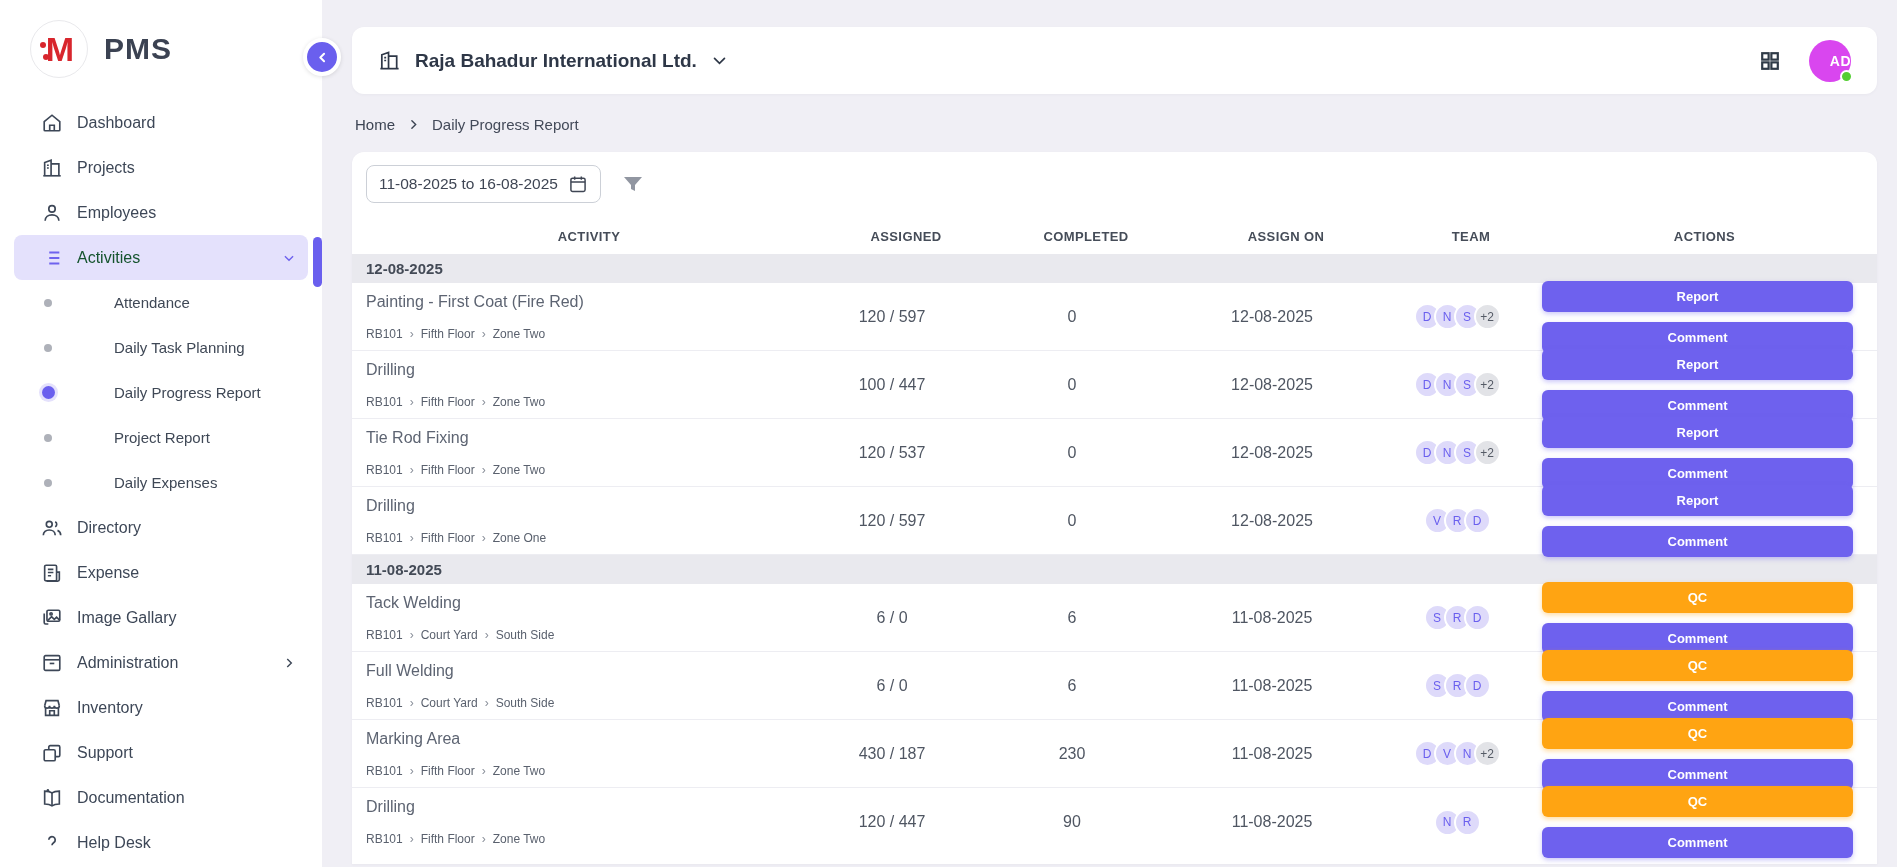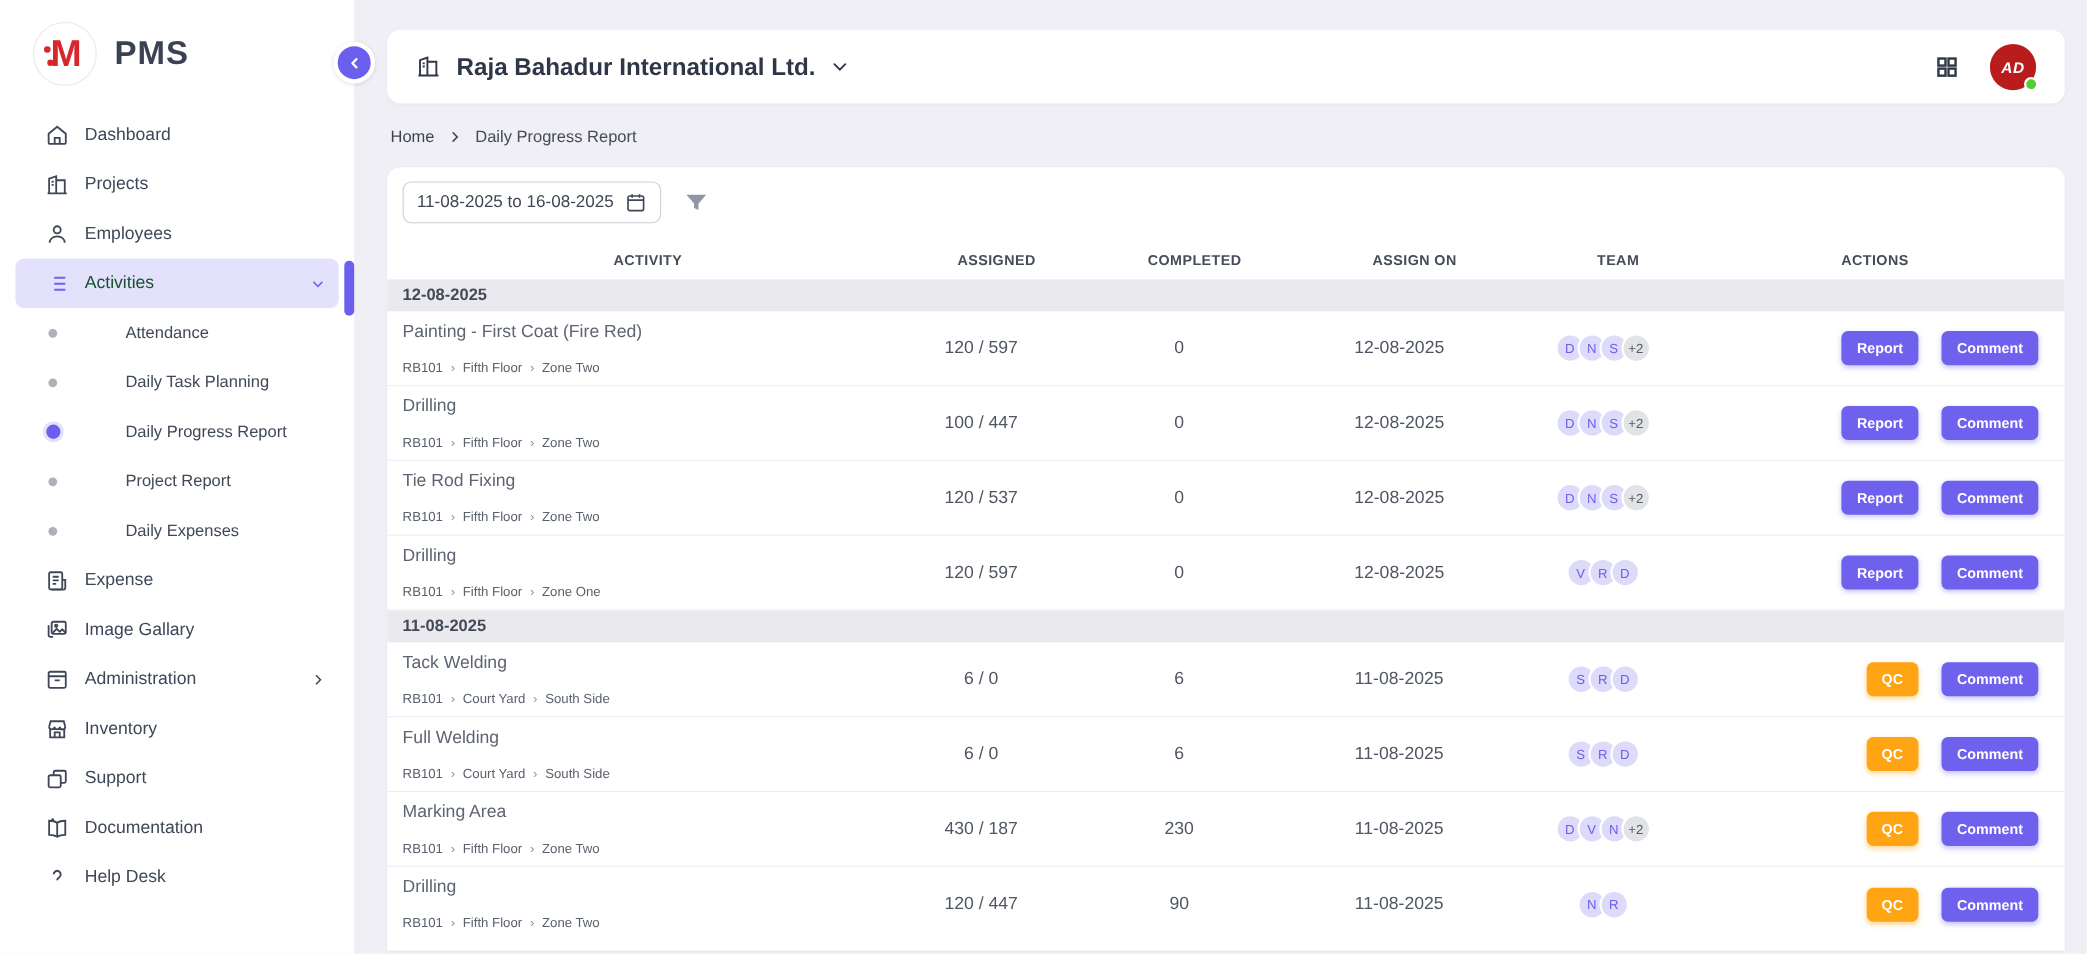--- a/index.html
+++ b/index.html
@@ -59,25 +59,25 @@
     box-shadow:0 1px 4px rgba(0,0,0,.12);
   }
   
   .main { position:absolute; left:322px; top:0; width:1575px; height:867px; }
   .topbar {
     margin:27px 20px 0 30px; height:67px; background:#fff; border-radius:12px;
     display:flex; align-items:center; justify-content:space-between; padding:0 26px;
     box-shadow:0 1px 3px rgba(40,40,80,.04);
   }
   .company { display:flex; align-items:center; gap:14px; cursor:pointer; }
-  .company-name { font-size:22px; font-weight:bold; color:#2e3747; }
+  .company-name { font-size:19px; font-weight:bold; color:#2e3747; }
   .topbar-right { display:flex; align-items:center; gap:28px; }
   .grid-icon { cursor:pointer; display:flex; }
-  .avatar { position:relative; width:42px; height:42px; border-radius:50%; background:#b91c1c;
-    display:flex; align-items:center; justify-content:center; cursor:pointer;font-style:italic; }
+  .avatar { position:relative; width:42px; height:42px; border-radius:50%; background:#d946ef;
+    display:flex; align-items:center; justify-content:flex-end; cursor:pointer; }
   .avatar-txt { color:#fff; font-size:14px; font-weight:bold; letter-spacing:.5px; }
   .status-dot { position:absolute; right:-2px; bottom:-1px; width:13px; height:13px; border-radius:50%;
     background:#53ce32; border:2px solid #fff; }
   .breadcrumb { margin:22px 20px 16px 33px; display:flex; align-items:center; gap:12px; font-size:15px; }
   .bc-home { color:#3c4453; cursor:pointer; }
   .bc-current { color:#434a59; }
   .bc-sep svg { display:block; }
   
   .card {
     margin:19px 20px 0 30px; height:712px; background:#fff; border-radius:12px 12px 0 0;
@@ -109,21 +109,21 @@
   .row-path span + span::before { content:"›"; color:#8a909b; margin-right:7px; font-size:12px; }
   .num { font-size:16px; color:#4f5662; text-align:center; }
   .team-wrap { display:flex; justify-content:center; }
   .tavatar {
     width:27px; height:27px; border-radius:50%; background:#dedafa; color:#6a5fee;
     font-size:12px; display:flex; align-items:center; justify-content:center;
     border:2px solid #fff; margin-left:-7px;
   }
   .tavatar:first-child { margin-left:0; }
   .tavatar.more { background:#e2e3e7; color:#555b66; font-size:12px; }
-  .actions-wrap { display:flex; justify-content:flex-end; gap:21px; }
+  .actions-wrap { display:flex; justify-content:flex-end; gap:10px;flex-direction:column; }
   .btn {
     border:none; border-radius:6px; color:#fff; font-size:13px; font-weight:bold;
     font-family:"Liberation Sans", sans-serif; padding:8px 14px; cursor:pointer;
     box-shadow:0 2px 5px rgba(106,95,238,.35);
   }
   .btn-primary { background:#6e61ee; }
   .btn-qc { background:#ffa412; box-shadow:0 2px 5px rgba(255,164,18,.4); }
   svg { display:block; }
 </style>
 </head>
@@ -199,20 +199,30 @@
     </div>
     <div class="sub">
       <span class="bullet"></span>
       <span class="slbl">Project Report</span>
     </div>
     <div class="sub">
       <span class="bullet"></span>
       <span class="slbl">Daily Expenses</span>
     </div>
 
+    <div class="mitem">
+      <span class="icn">
+        <svg width="22" height="22" viewBox="0 0 24 24" fill="none" stroke-width="1.8">
+            <circle cx="9" cy="8" r="3.2"></circle>
+            <path d="M2.5 20c0-3.6 2.9-5.8 6.5-5.8s6.5 2.2 6.5 5.8"></path>
+            <path d="M15.5 5.2a3.2 3.2 0 0 1 0 5.6M18 14.6c2.1.8 3.5 2.6 3.5 5.4"></path>
+          </svg>
+      </span>
+      <span class="lbl">Directory</span>
+    </div>
     <div class="mitem">
       <span class="icn">
         <svg width="22" height="22" viewBox="0 0 24 24" fill="none" stroke-width="1.8">
             <rect x="4" y="3.5" width="13" height="17" rx="1.5"></rect>
             <path d="M7.5 8h6M7.5 11.5h6M7.5 15h3.5"></path>
             <path d="M17 11h3v8a1.8 1.8 0 0 1-1.8 1.8H6"></path>
           </svg>
       </span>
       <span class="lbl">Expense</span>
     </div>

